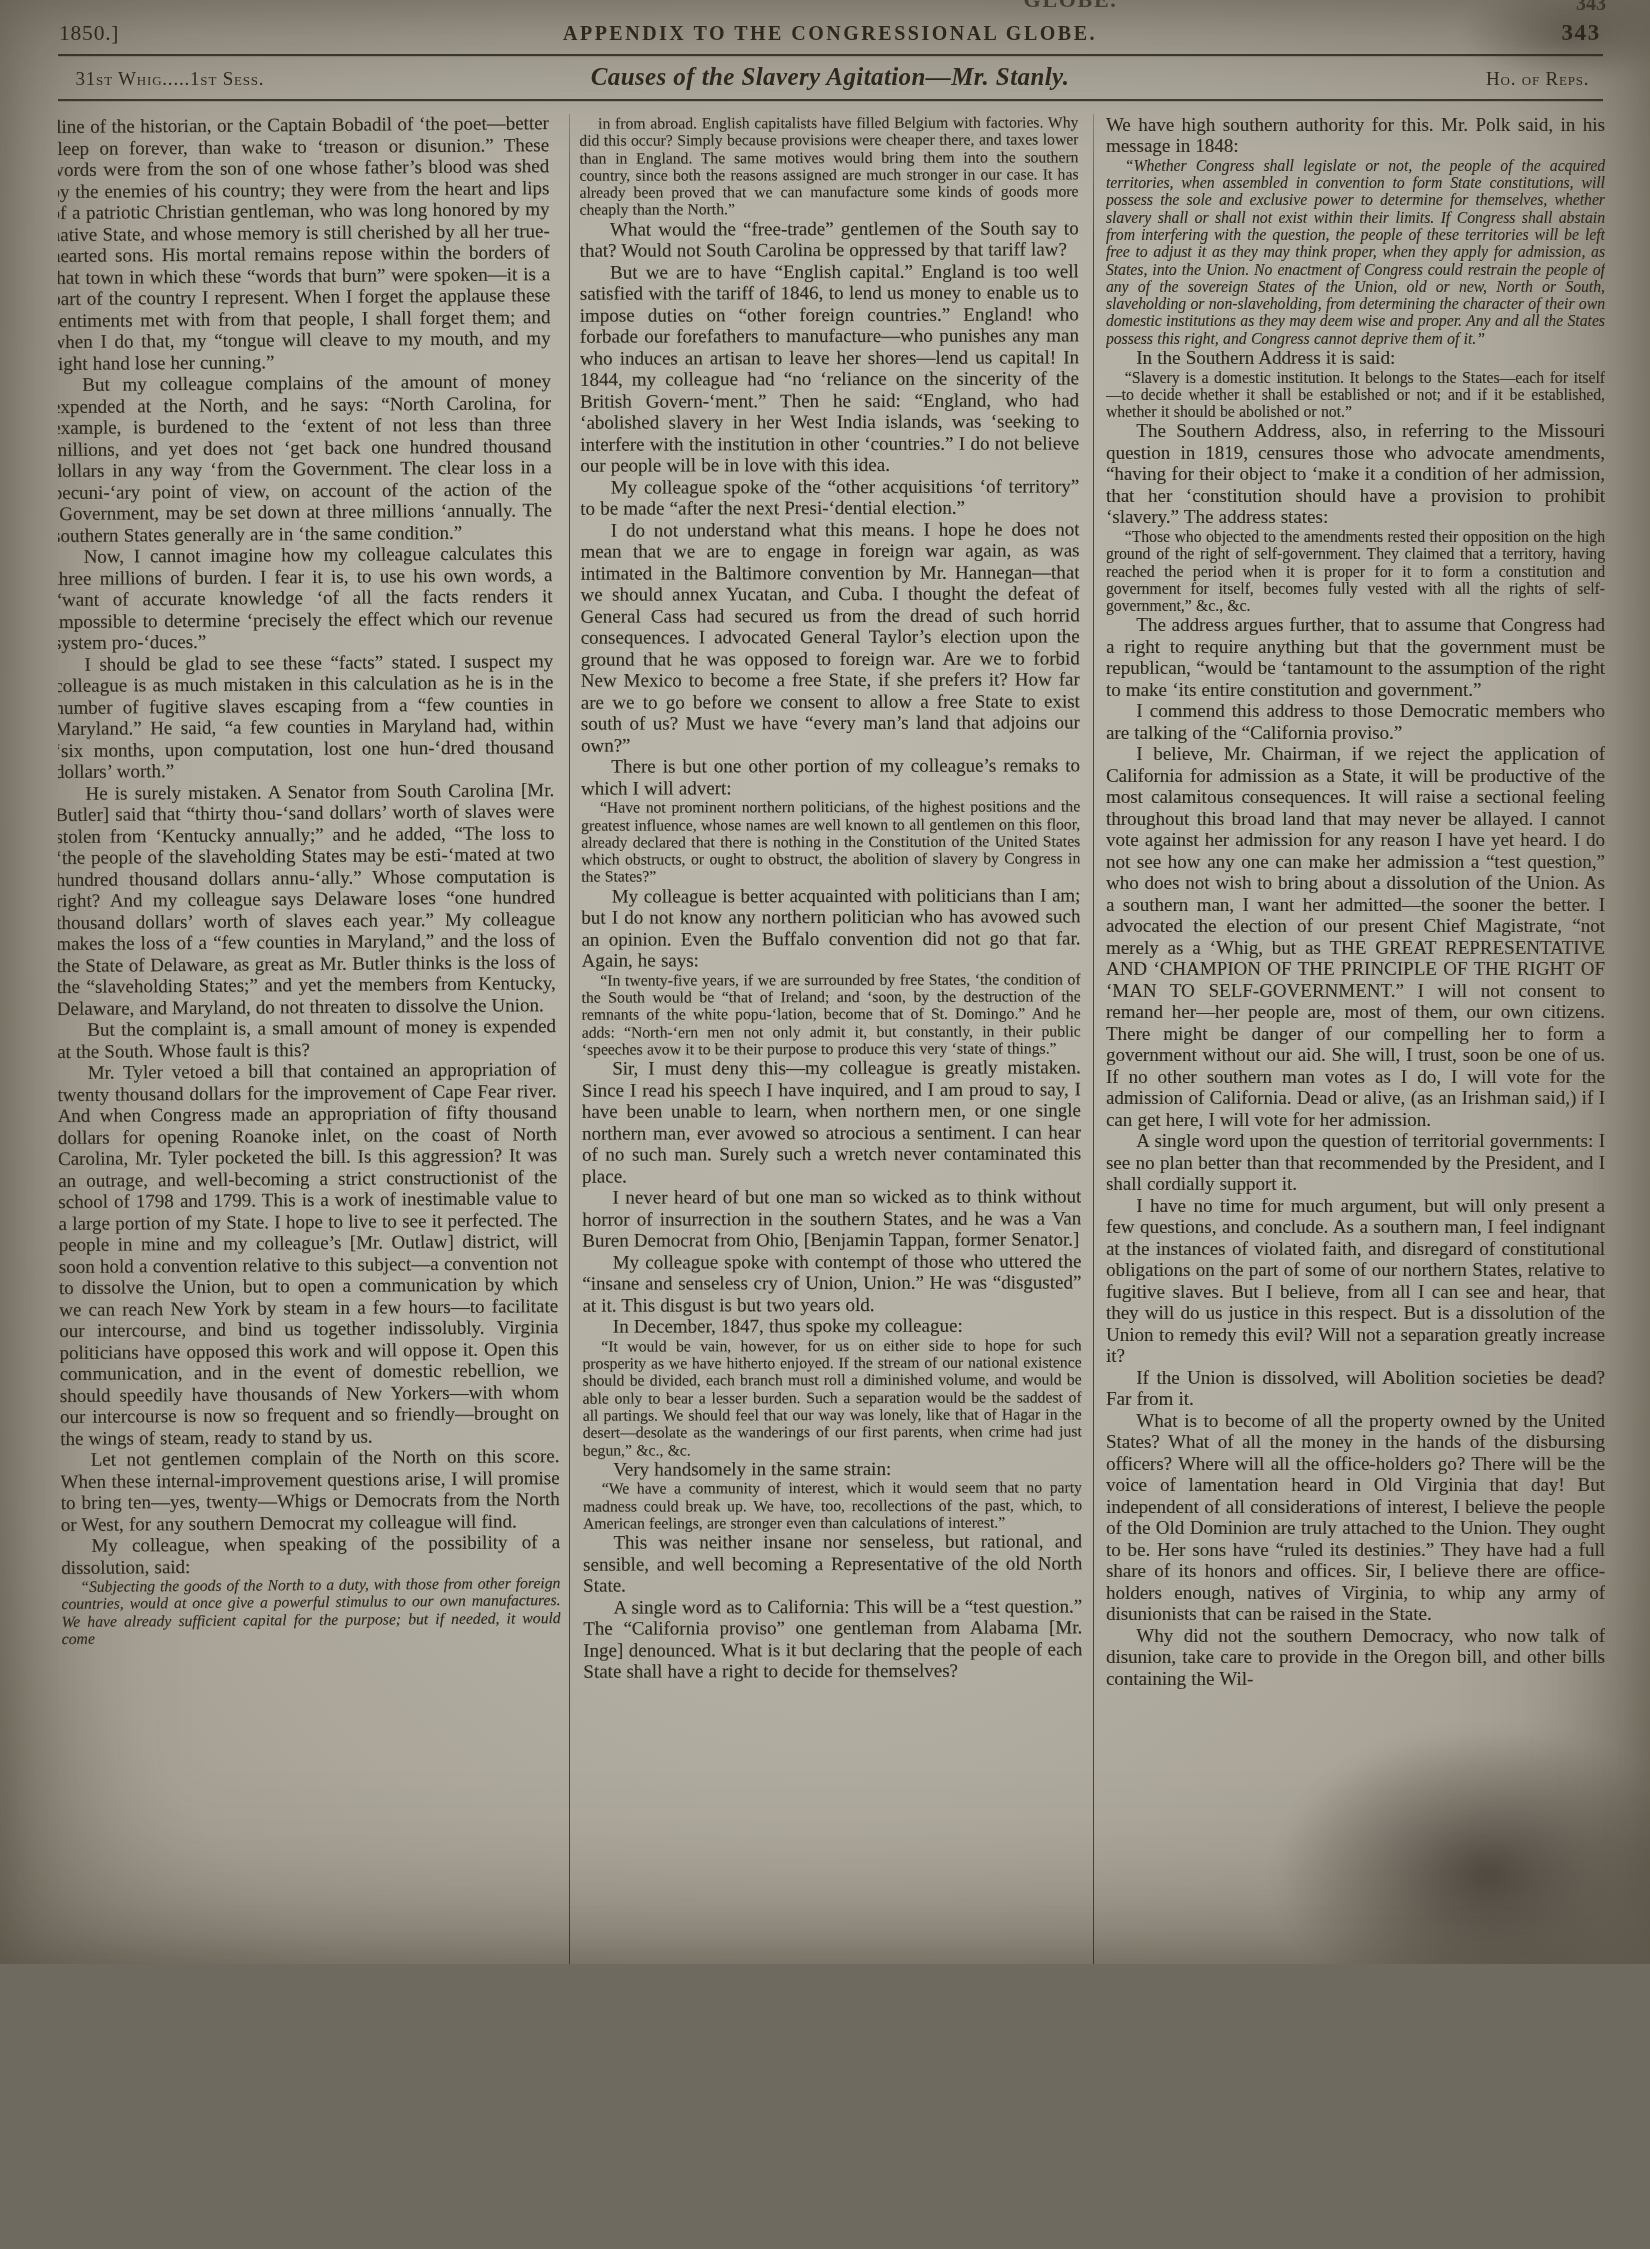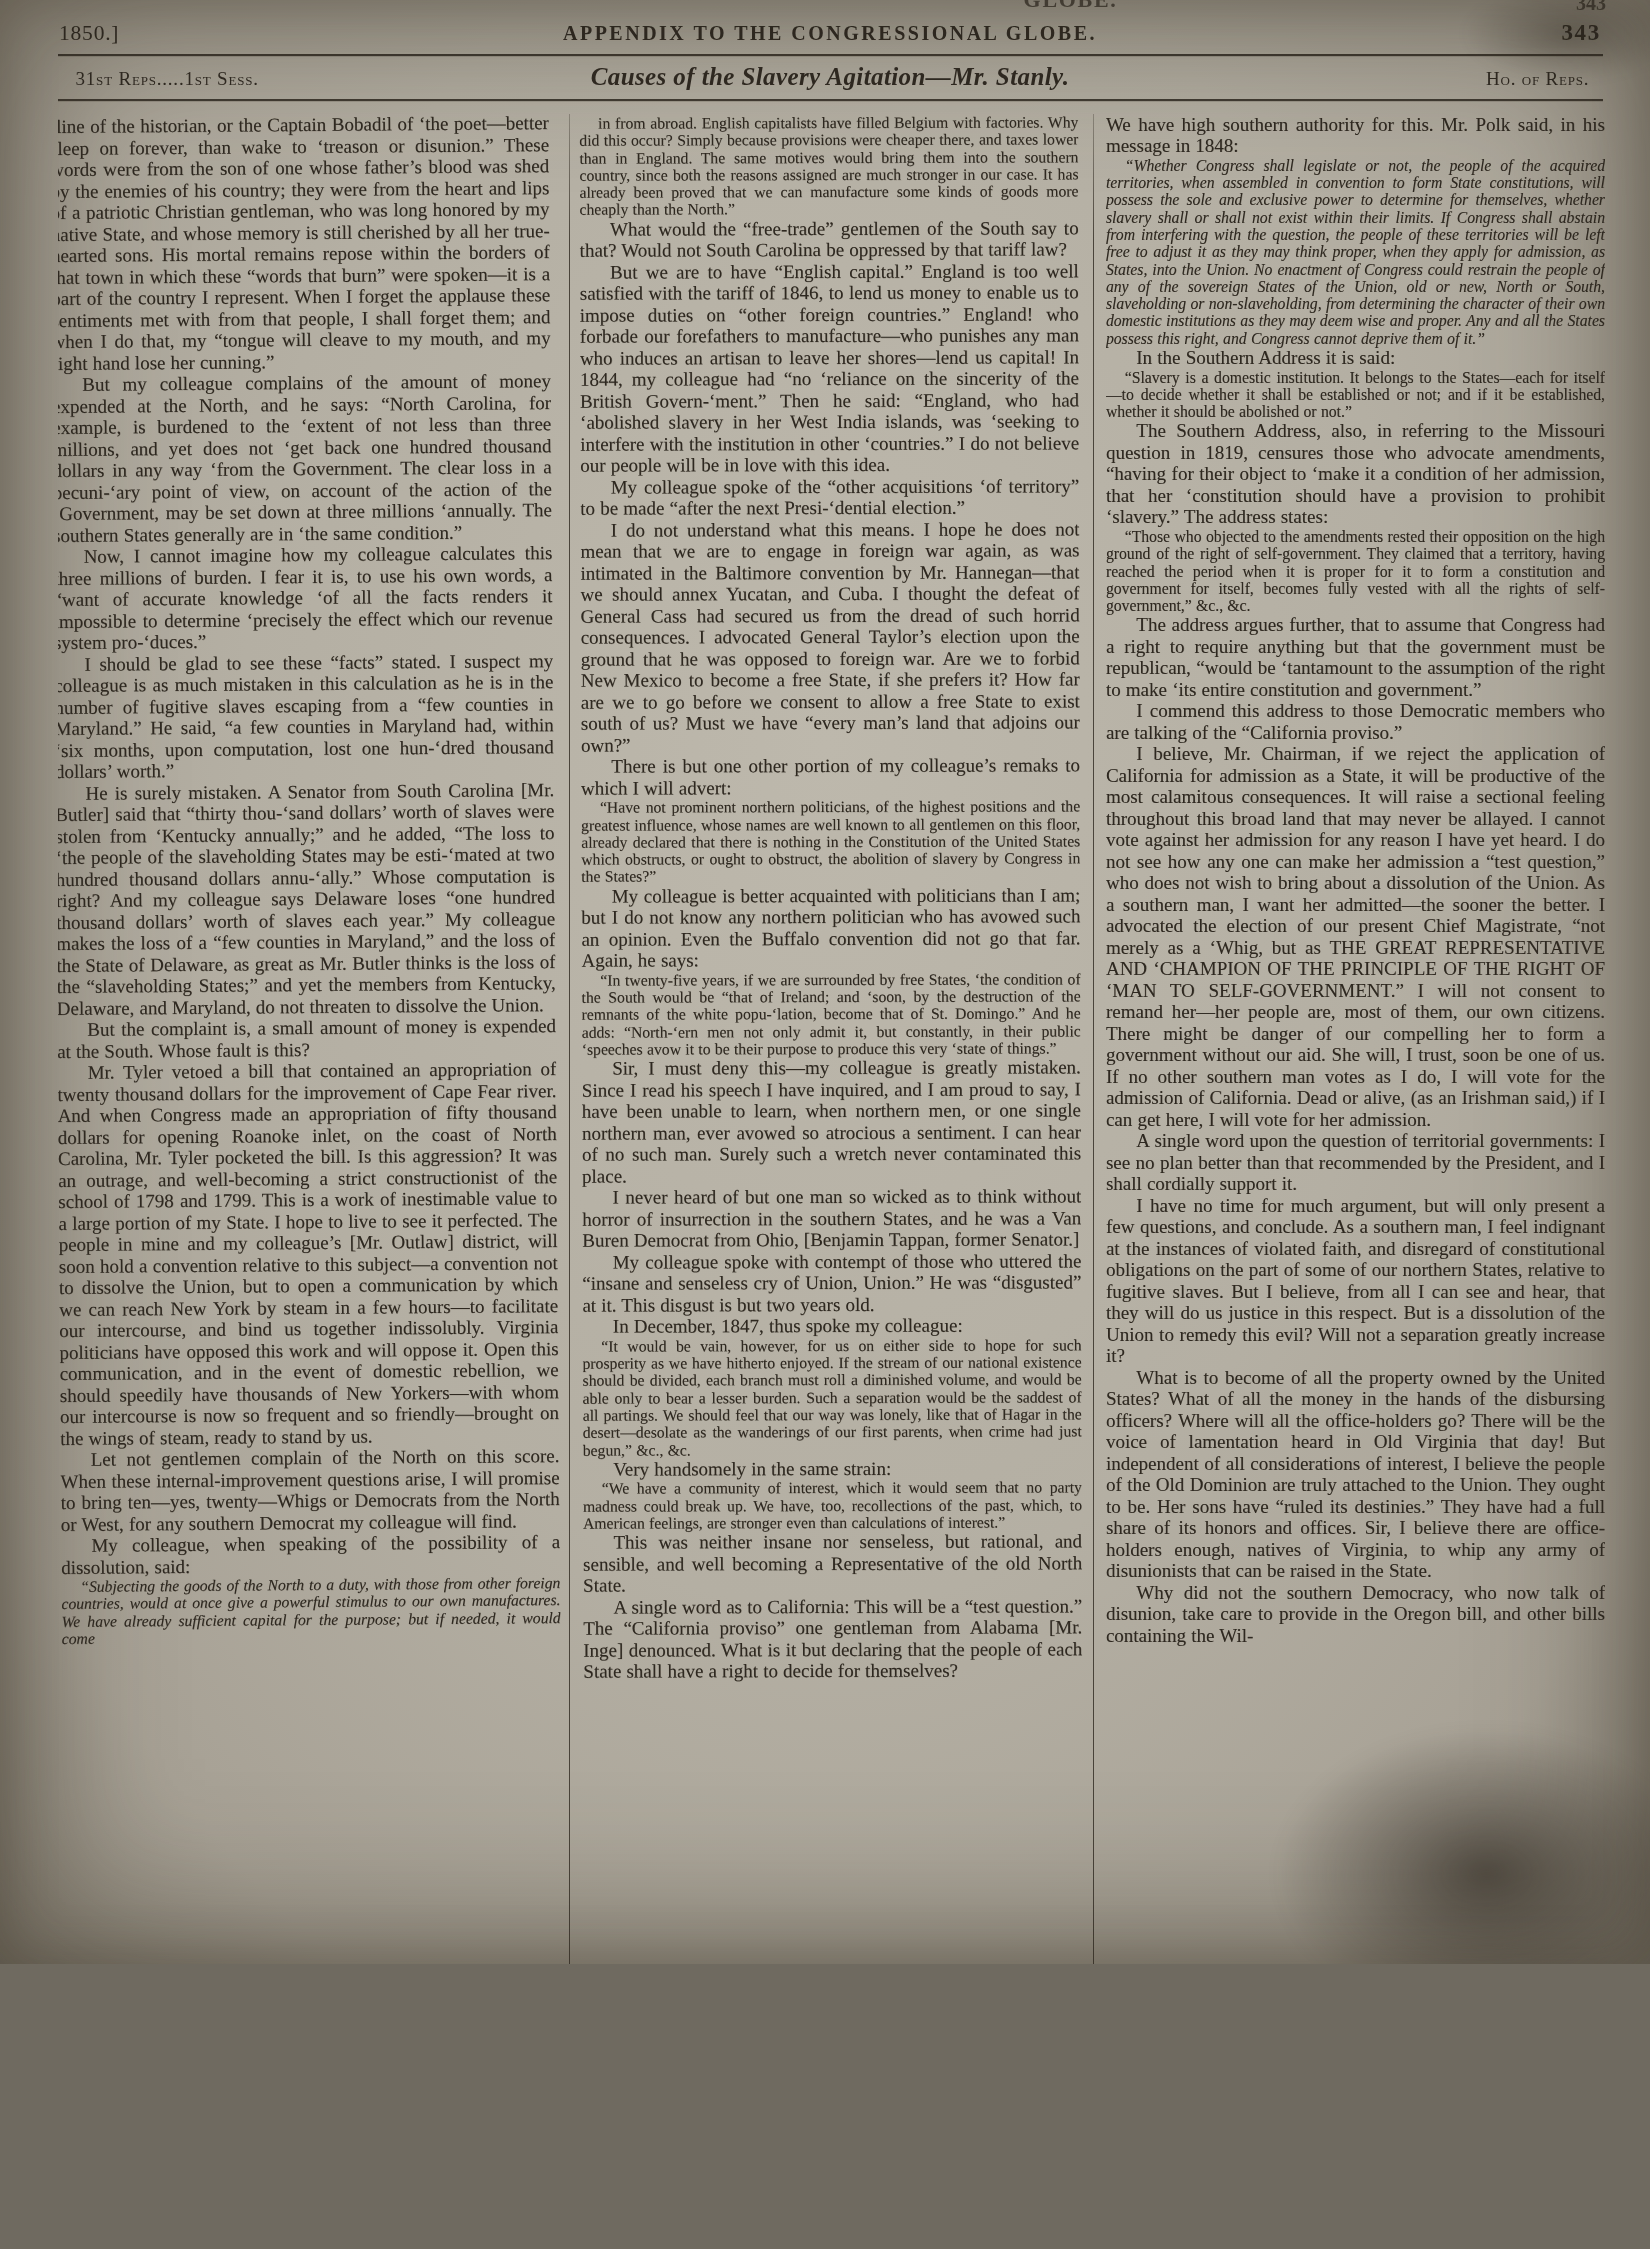--- a/index.html
+++ b/index.html
@@ -137,21 +137,21 @@
 
   <header class="masthead">
     <span class="year-label">1850.]</span>
     <h1 class="masthead-title">APPENDIX TO THE CONGRESSIONAL GLOBE.</h1>
     <span class="page-number">343</span>
   </header>
 
   <div class="rule"></div>
 
   <div class="session-row">
-    <span class="session-label">31st Reps.....1st Sess.</span>
+    <span class="session-label">31st Whig.....1st Sess.</span>
     <h2 class="article-title">Causes of the Slavery Agitation—Mr. Stanly.</h2>
     <span class="chamber-label">Ho. of Reps.</span>
   </div>
 
   <div class="rule"></div>
 
   <div class="columns">
     <div class="col col-1">
         <p class="para body noindent">‘line of the historian, or the Captain Bobadil of ‘the poet—better sleep on forever, than wake to ‘treason or disunion.” These words were from the son of one whose father’s blood was shed by the enemies of his country; they were from the heart and lips of a patriotic Christian gentleman, who was long honored by my native State, and whose memory is still cherished by all her true-hearted sons. His mortal remains repose within the borders of that town in which these “words that burn” were spoken—it is a part of the country I represent. When I forget the applause these sentiments met with from that people, I shall forget them; and when I do that, my “tongue will cleave to my mouth, and my right hand lose her cunning.”</p>
         <p class="para body">But my colleague complains of the amount of money expended at the North, and he says: “North Carolina, for example, is burdened to the ‘extent of not less than three millions, and yet does not ‘get back one hundred thousand dollars in any way ‘from the Government. The clear loss in a pecuni-‘ary point of view, on account of the action of the ‘Government, may be set down at three millions ‘annually. The southern States generally are in ‘the same condition.”</p>
@@ -191,20 +191,21 @@
         <p class="para quote-italic">“Whether Congress shall legislate or not, the people of the acquired territories, when assembled in convention to form State constitutions, will possess the sole and exclusive power to determine for themselves, whether slavery shall or shall not exist within their limits. If Congress shall abstain from interfering with the question, the people of these territories will be left free to adjust it as they may think proper, when they apply for admission, as States, into the Union. No enactment of Congress could restrain the people of any of the sovereign States of the Union, old or new, North or South, slaveholding or non-slaveholding, from determining the character of their own domestic institutions as they may deem wise and proper. Any and all the States possess this right, and Congress cannot deprive them of it.”</p>
         <p class="para body">In the Southern Address it is said:</p>
         <p class="para quote">“Slavery is a domestic institution. It belongs to the States—each for itself—to decide whether it shall be established or not; and if it be established, whether it should be abolished or not.”</p>
         <p class="para body">The Southern Address, also, in referring to the Missouri question in 1819, censures those who advocate amendments, “having for their object to ‘make it a condition of her admission, that her ‘constitution should have a provision to prohibit ‘slavery.” The address states:</p>
         <p class="para quote">“Those who objected to the amendments rested their opposition on the high ground of the right of self-government. They claimed that a territory, having reached the period when it is proper for it to form a constitution and government for itself, becomes fully vested with all the rights of self-government,” &amp;c., &amp;c.</p>
         <p class="para body">The address argues further, that to assume that Congress had a right to require anything but that the government must be republican, “would be ‘tantamount to the assumption of the right to make ‘its entire constitution and government.”</p>
         <p class="para body">I commend this address to those Democratic members who are talking of the “California proviso.”</p>
         <p class="para body">I believe, Mr. Chairman, if we reject the application of California for admission as a State, it will be productive of the most calamitous consequences. It will raise a sectional feeling throughout this broad land that may never be allayed. I cannot vote against her admission for any reason I have yet heard. I do not see how any one can make her admission a “test question,” who does not wish to bring about a dissolution of the Union. As a southern man, I want her admitted—the sooner the better. I advocated the election of our present Chief Magistrate, “not merely as a ‘Whig, but as THE GREAT REPRESENTATIVE AND ‘CHAMPION OF THE PRINCIPLE OF THE RIGHT OF ‘MAN TO SELF-GOVERNMENT.” I will not consent to remand her—her people are, most of them, our own citizens. There might be danger of our compelling her to form a government without our aid. She will, I trust, soon be one of us. If no other southern man votes as I do, I will vote for the admission of California. Dead or alive, (as an Irishman said,) if I can get here, I will vote for her admission.</p>
         <p class="para body">A single word upon the question of territorial governments: I see no plan better than that recommended by the President, and I shall cordially support it.</p>
         <p class="para body">I have no time for much argument, but will only present a few questions, and conclude. As a southern man, I feel indignant at the instances of violated faith, and disregard of constitutional obligations on the part of some of our northern States, relative to fugitive slaves. But I believe, from all I can see and hear, that they will do us justice in this respect. But is a dissolution of the Union to remedy this evil? Will not a separation greatly increase it?</p>
+        <p class="para body">If the Union is dissolved, will Abolition societies be dead? Far from it.</p>
         <p class="para body">What is to become of all the property owned by the United States? What of all the money in the hands of the disbursing officers? Where will all the office-holders go? There will be the voice of lamentation heard in Old Virginia that day! But independent of all considerations of interest, I believe the people of the Old Dominion are truly attached to the Union. They ought to be. Her sons have “ruled its destinies.” They have had a full share of its honors and offices. Sir, I believe there are office-holders enough, natives of Virginia, to whip any army of disunionists that can be raised in the State.</p>
         <p class="para body">Why did not the southern Democracy, who now talk of disunion, take care to provide in the Oregon bill, and other bills containing the Wil-</p>
       </div>
   </div>
 
   <div class="smudge smudge-bottom"></div>
   <div class="smudge smudge-corner"></div>
   <div class="smudge smudge-topright"></div>
 
 </div>

